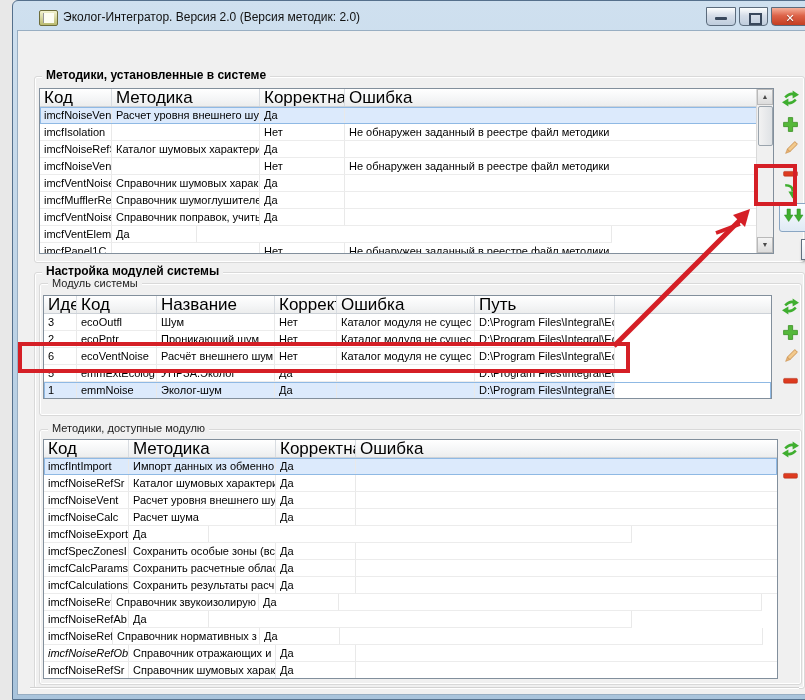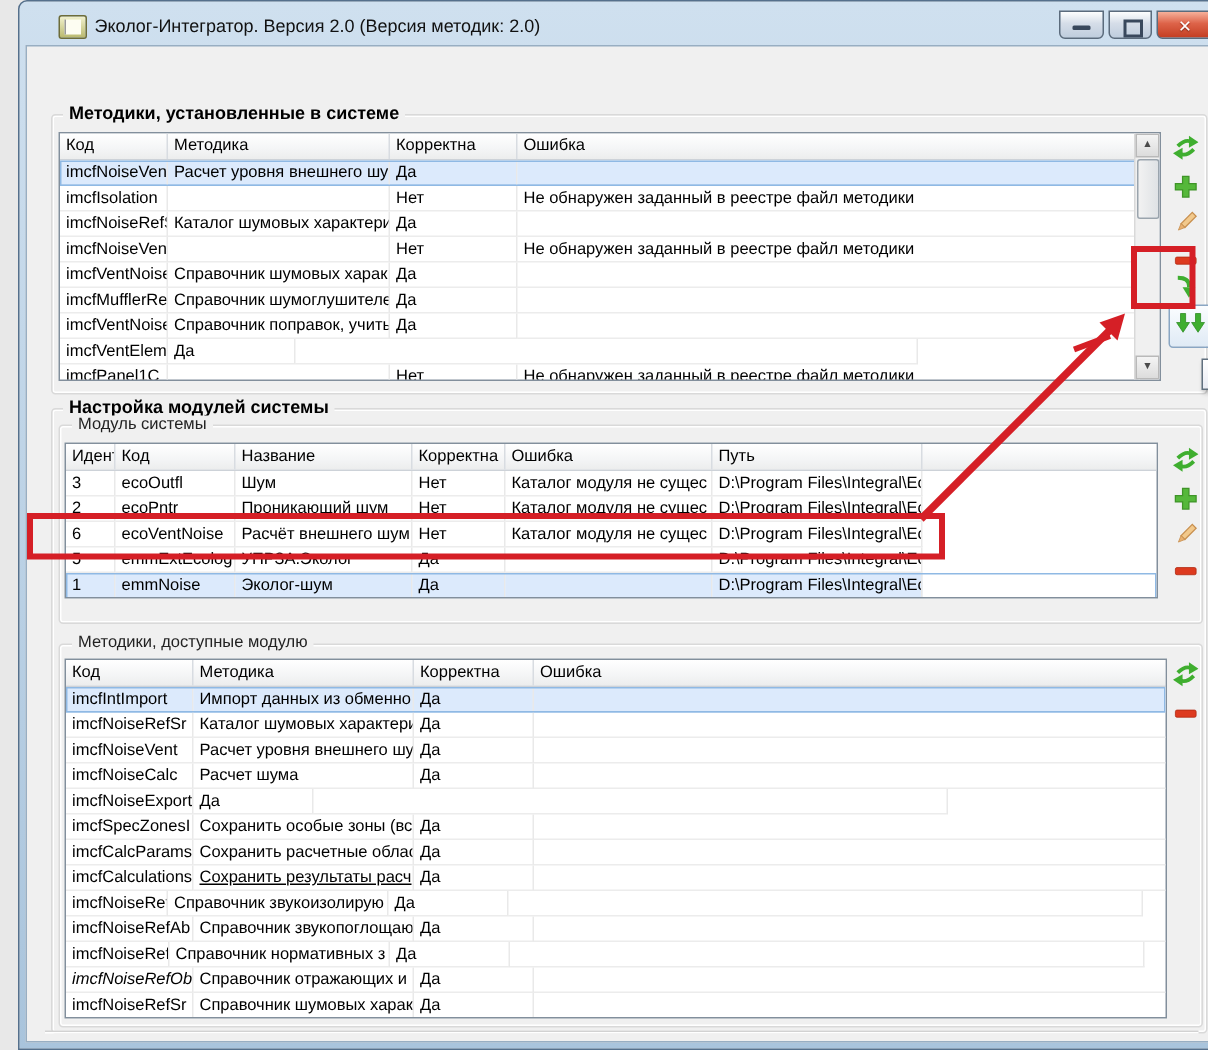--- a/index.html
+++ b/index.html
@@ -24,21 +24,21 @@
     border:1px solid #98aec2;overflow:hidden;}
   .grpbox{position:absolute;border:1px solid #d9d9d9;border-radius:3px;box-shadow:inset 0 0 0 1px #ffffff;}
   .sec-label{position:absolute;font-size:12px;font-weight:bold;color:#000;background:#f0f0f0;
     padding:0 4px;z-index:3;white-space:nowrap;}
   .sub-label{position:absolute;font-size:11px;font-weight:normal;color:#222;background:#f0f0f0;
     padding:0 4px;z-index:3;white-space:nowrap;}
   
   .lv{position:absolute;background:#fff;border:1px solid #828f9c;overflow:hidden;box-sizing:border-box;}
   .lv-head{display:flex;height:17px;background:linear-gradient(#ffffff,#f4f5f6 60%,#eceded);
     border-bottom:1px solid #cdd2d8;}
-  .lv-hcell{box-sizing:border-box;height:17px;line-height:15px;font-size:11px;color:#000;
+  .lv-hcell{box-sizing:border-box;height:17px;line-height:15px;font-size:17px;color:#000;
     padding:1px 4px;border-right:1px solid #d8dce1;white-space:nowrap;overflow:hidden;flex:none;}
   .lv-hcell.fill{flex:1;border-right:none;}
   .lv-row{display:flex;height:17px;}
   .lv-cell{box-sizing:border-box;height:17px;line-height:16px;font-size:11px;color:#000;
     padding:0 4px;border-right:1px solid #e9e9e9;border-bottom:1px solid #ececec;
     white-space:nowrap;overflow:hidden;flex:none;}
   .lv-row.sel .lv-cell{background:#dceafc;border-bottom:1px solid #a9c9ec;border-top:0;}
   .lv-row.sel{outline:1px solid #8fb9e4;outline-offset:-1px;}
   
   .sb{position:absolute;top:0;right:0;bottom:0;width:16px;background:#f0f0f0;border-left:1px solid #d9d9d9;}
@@ -336,33 +336,32 @@
             <div class="lv-cell" style="width: 423px;"></div>
           </div>
           <div class="lv-row">
             <div class="lv-cell" style="width: 85px;">imcfCalcParams</div>
             <div class="lv-cell" style="width: 147px;">Сохранить расчетные облас</div>
             <div class="lv-cell" style="width: 80px;">Да</div>
             <div class="lv-cell" style="width: 423px;"></div>
           </div>
           <div class="lv-row">
             <div class="lv-cell" style="width: 85px;">imcfCalculations</div>
-            <div class="lv-cell" style="width: 147px; text-decoration: underline;">Сохранить результаты расч</div>
+            <div class="lv-cell" style="width: 147px;">Сохранить результаты расч</div>
             <div class="lv-cell" style="width: 80px;">Да</div>
             <div class="lv-cell" style="width: 423px;"></div>
           </div>
           <div class="lv-row">
             <div class="lv-cell" style="width: 68px;">imcfNoiseRefIsc</div>
             <div class="lv-cell" style="width: 147px;">Справочник звукоизолирую</div>
             <div class="lv-cell" style="width: 80px;">Да</div>
             <div class="lv-cell" style="width: 423px;"></div>
           </div>
           <div class="lv-row">
             <div class="lv-cell" style="width: 85px;">imcfNoiseRefAb</div>
-            <div class="lv-cell" style="width: 147px;">Справочник звукопоглощаю</div>
             <div class="lv-cell" style="width: 80px;">Да</div>
             <div class="lv-cell" style="width: 423px;"></div>
           </div>
           <div class="lv-row">
             <div class="lv-cell" style="width: 69px;">imcfNoiseRefEx</div>
             <div class="lv-cell" style="width: 147px;">Справочник нормативных з</div>
             <div class="lv-cell" style="width: 80px;">Да</div>
             <div class="lv-cell" style="width: 423px;"></div>
           </div>
           <div class="lv-row">

